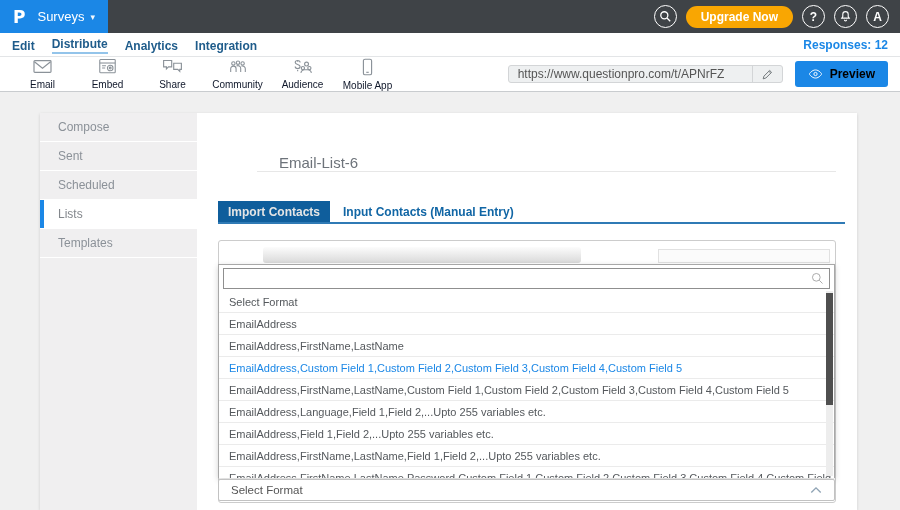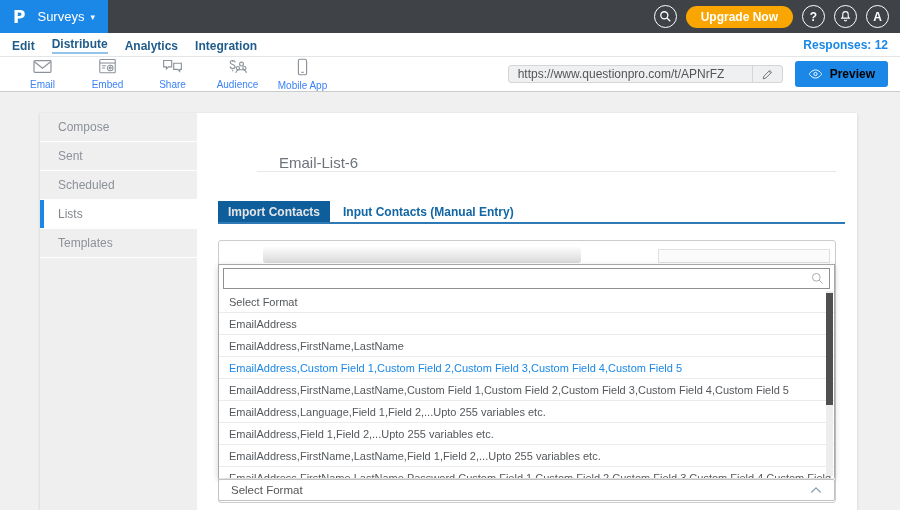--- a/index.html
+++ b/index.html
@@ -20,21 +20,21 @@
   .upgrade{background:#f9a602;border-radius:12px;height:22px;padding:4px 15px;display:flex;align-items:center;font-size:12px;font-weight:bold;color:#fff;cursor:pointer;white-space:nowrap;}
 
   
   .subnav{height:24px;background:#fff;border-bottom:1px solid #e3e5e7;display:flex;align-items:center;padding:0 12px;}
   .nav-link{font-size:12px;font-weight:700;color:#1f5c8b;margin-right:17px;cursor:pointer;padding-top:2px;}
   .nav-link.active{border-bottom:2px solid #93c4ea;padding-bottom:1px;}
   .responses{margin-left:auto;color:#1b87e6;font-size:12px;font-weight:700;}
 
   
   .toolbar{height:35px;background:#fff;border-bottom:1px solid #c9cccf;display:flex;align-items:center;padding:0 10px 0 10px;}
-  .channel{width:65px;display:flex;flex-direction:column;align-items:center;justify-content:center;color:#3b82f6;cursor:pointer;gap:1px;}
+  .channel{width:65px;display:flex;flex-direction:column;align-items:center;justify-content:center;color:#0f172a;cursor:pointer;gap:1px;}
   .channel svg{stroke:#8b9299;fill:none;stroke-width:1.4;}
   .channel-label{font-size:10px;line-height:10px;}
   .url-group{margin-left:auto;display:flex;align-items:center;gap:12px;padding-right:2px;}
   .url-field{display:flex;align-items:center;background:#eef0f1;border:1px solid #d3d5d7;border-radius:3px;height:18px;overflow:hidden;}
   .url-input{border:none;outline:none;background:transparent;font-size:12px;color:#555;width:243px;padding:0 9px;font-family:"Liberation Sans",sans-serif;}
   .url-edit{width:30px;height:25px;border-left:1px solid #d3d5d7;display:flex;align-items:center;justify-content:center;cursor:pointer;}
   .preview-btn{background:#1b87e6;color:#000000;height:26px;border:none;border-radius:3px;display:flex;align-items:center;gap:7px;padding:0 13px;font-size:12px;font-weight:700;cursor:pointer;font-family:"Liberation Sans",sans-serif;}
   .preview-btn svg{stroke:#fff;fill:none;stroke-width:1.5;}
 
   
@@ -135,20 +135,31 @@
             <circle cx="15.5" cy="13" r="1.2"></circle>
           </svg></span>
         <span class="channel-label">Embed</span>
       </span>
       <span class="channel">
         <span><svg width="21" height="17" viewBox="0 0 26 20">
             <path d="M2 2.5h10v8H8l-2.5 2.5V10.5H2z"></path>
             <path d="M14.5 6h9.5v7.5h-2V16L19.5 13.5h-5z"></path>
           </svg></span>
         <span class="channel-label">Share</span>
+      </span>
+      <span class="channel">
+        <span><svg width="20" height="17" viewBox="0 0 26 20">
+            <circle cx="7" cy="6" r="2.2"></circle>
+            <path d="M3.5 17v-4a3.5 3.5 0 0 1 3.5-3.5A3.5 3.5 0 0 1 10.5 13v4"></path>
+            <circle cx="13" cy="5" r="2.2"></circle>
+            <path d="M11 9.5a3.5 3.5 0 0 1 5.5 3v4.5"></path>
+            <circle cx="19" cy="6" r="2.2"></circle>
+            <path d="M17.5 9.8a3.5 3.5 0 0 1 5 3.2v4"></path>
+          </svg></span>
+        <span class="channel-label">Community</span>
       </span>
       <span class="channel">
         <span><svg width="21" height="17" viewBox="0 0 26 20">
             <path d="M7 2v2M7 14v2M10 5c0-1.6-1.3-2.5-3-2.5S4 3.5 4 5s1.2 2 3 2.5 3 1 3 2.5-1.3 2.5-3 2.5-3-1-3-2.5"></path>
             <circle cx="18" cy="7" r="2.4"></circle>
             <circle cx="13.5" cy="12" r="2"></circle>
             <circle cx="21.5" cy="12" r="2"></circle>
             <path d="M11 18c.5-2.5 2.5-4 4.5-4h4c2 0 4 1.5 4.5 4"></path>
           </svg></span>
         <span class="channel-label">Audience</span>

